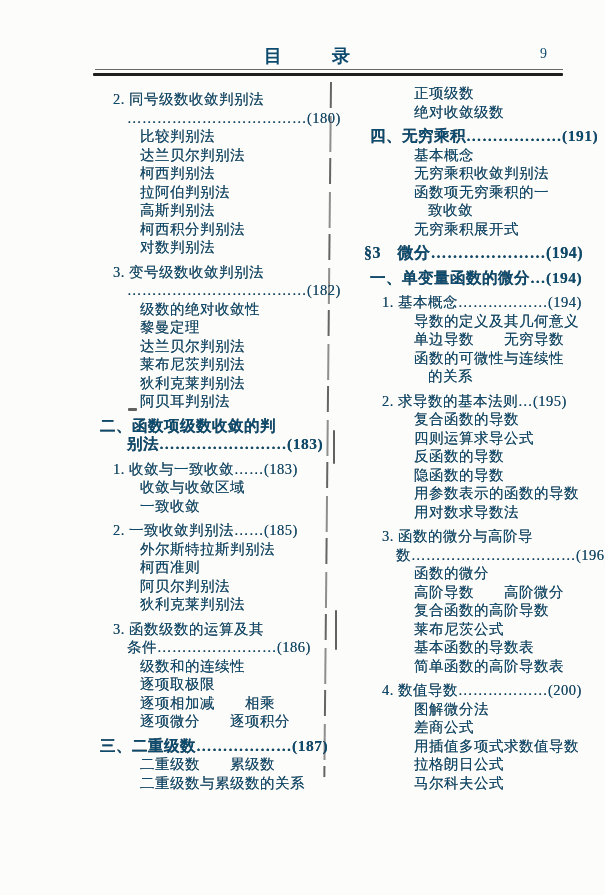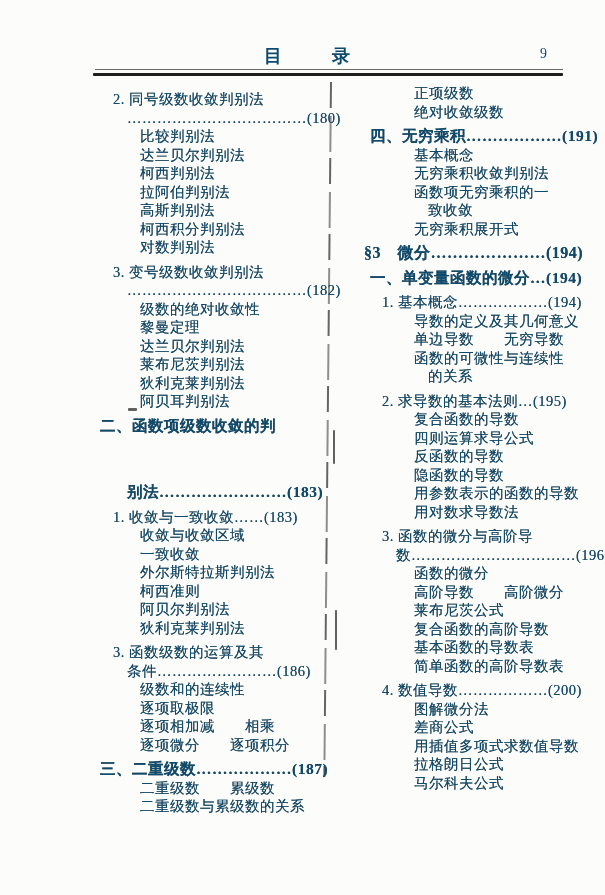--- a/index.html
+++ b/index.html
@@ -50,21 +50,21 @@
     height:18.5px;line-height:18.5px;
     font-size:14.5px;letter-spacing:0.5px;
     white-space:nowrap;
     text-shadow:0 0 0.5px rgba(20,20,20,.65);
   }
   .leaf{padding-left:40px;}
   .num{padding-left:13px;margin-top:6px;}
   .numcont{padding-left:27px;}
   .cont2{padding-left:56px;}
   .sec{padding-left:0;margin-top:6px;font-weight:bold;font-size:15.5px;}
-  .seccont{padding-left:27px;font-weight:bold;font-size:15.5px;margin-top:48px;}
+  .seccont{padding-left:27px;font-weight:bold;font-size:15.5px;}
   .top{padding-left:0;margin-top:6px;font-weight:bold;font-size:16px;}
   
   .col-right .leaf{padding-left:50px;}
   .col-right .num{padding-left:18px;}
   .col-right .numcont{padding-left:32px;}
   .col-right .cont2{padding-left:64px;}
   .col-right .sec{padding-left:6px;}
   
   .speck{position:absolute;background:#3a3a3a;border-radius:1px;opacity:.8;}
 </style>
@@ -95,20 +95,21 @@
     <div class="e leaf">黎曼定理</div>
     <div class="e leaf">达兰贝尔判别法</div>
     <div class="e leaf">莱布尼茨判别法</div>
     <div class="e leaf">狄利克莱判别法</div>
     <div class="e leaf">阿贝耳判别法</div>
     <div class="e sec">二、函数项级数收敛的判</div>
     <div class="e seccont">别法……………………(183)</div>
     <div class="e num">1. 收敛与一致收敛……(183)</div>
     <div class="e leaf">收敛与收敛区域</div>
     <div class="e leaf">一致收敛</div>
+    <div class="e num">2. 一致收敛判别法……(185)</div>
     <div class="e leaf">外尔斯特拉斯判别法</div>
     <div class="e leaf">柯西准则</div>
     <div class="e leaf">阿贝尔判别法</div>
     <div class="e leaf">狄利克莱判别法</div>
     <div class="e num">3. 函数级数的运算及其</div>
     <div class="e numcont">条件……………………(186)</div>
     <div class="e leaf">级数和的连续性</div>
     <div class="e leaf">逐项取极限</div>
     <div class="e leaf">逐项相加减　　相乘</div>
     <div class="e leaf">逐项微分　　逐项积分</div>
@@ -137,22 +138,22 @@
     <div class="e leaf">复合函数的导数</div>
     <div class="e leaf">四则运算求导公式</div>
     <div class="e leaf">反函数的导数</div>
     <div class="e leaf">隐函数的导数</div>
     <div class="e leaf">用参数表示的函数的导数</div>
     <div class="e leaf">用对数求导数法</div>
     <div class="e num">3. 函数的微分与高阶导</div>
     <div class="e numcont">数……………………………(196)</div>
     <div class="e leaf">函数的微分</div>
     <div class="e leaf">高阶导数　　高阶微分</div>
+    <div class="e leaf">复合函数的高阶导数</div>
     <div class="e leaf">莱布尼茨公式</div>
-    <div class="e leaf">复合函数的高阶导数</div>
     <div class="e leaf">基本函数的导数表</div>
     <div class="e leaf">简单函数的高阶导数表</div>
     <div class="e num">4. 数值导数………………(200)</div>
     <div class="e leaf">图解微分法</div>
     <div class="e leaf">差商公式</div>
     <div class="e leaf">用插值多项式求数值导数</div>
     <div class="e leaf">拉格朗日公式</div>
     <div class="e leaf">马尔科夫公式</div>
   </div>
 

